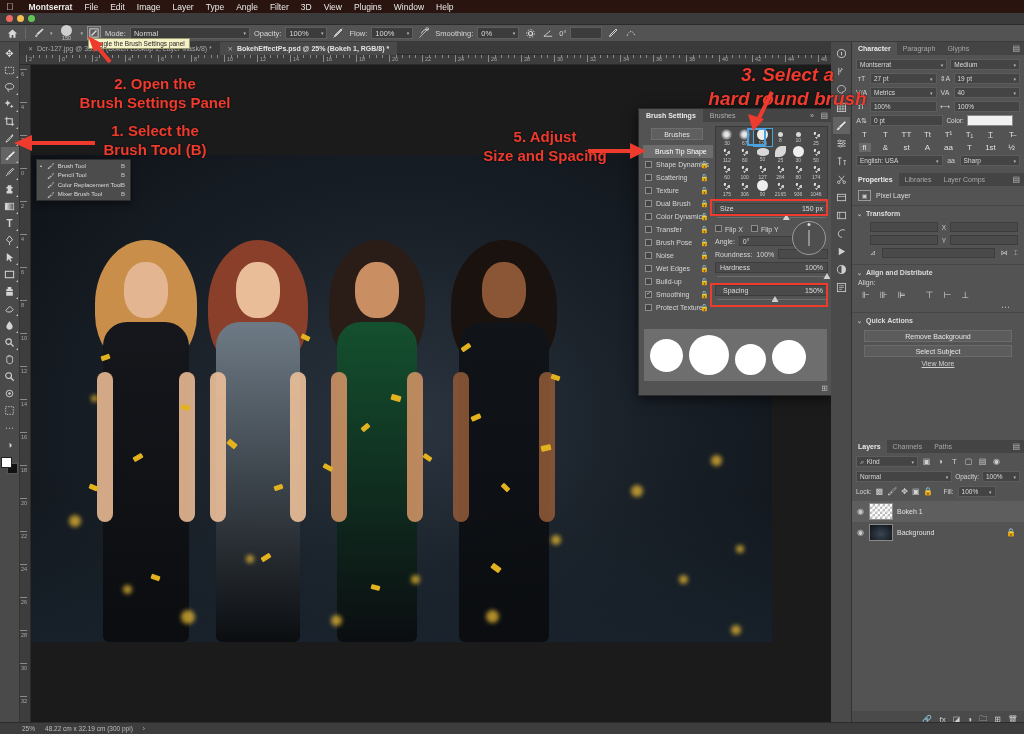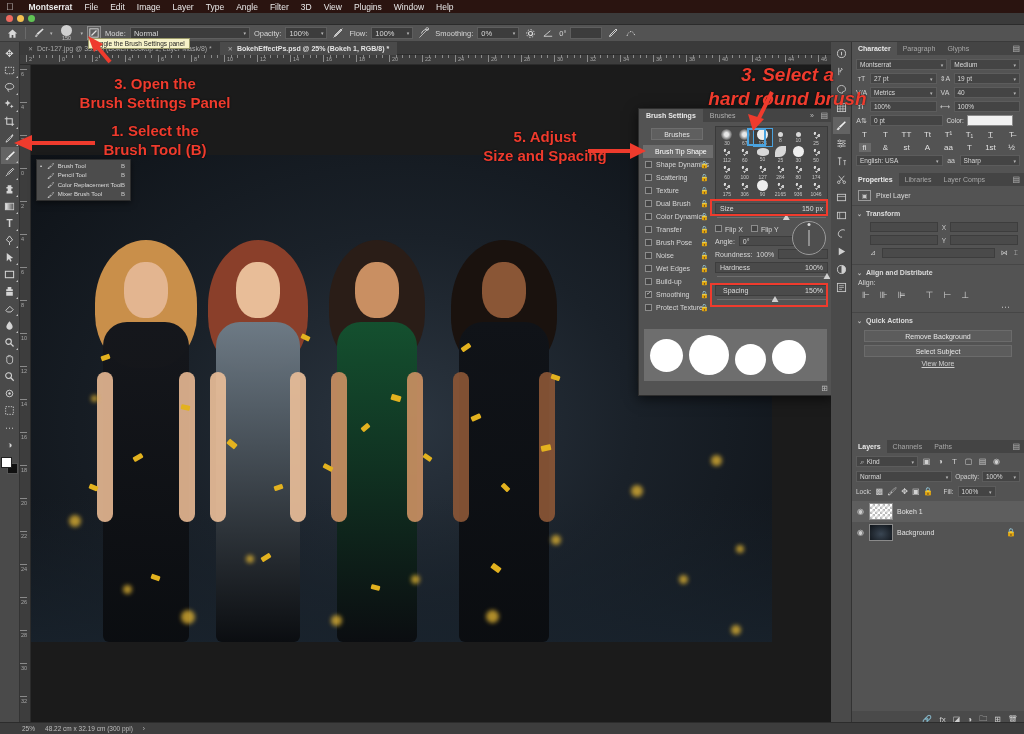--- a/index.html
+++ b/index.html
@@ -1383,21 +1383,21 @@
       <div class="fly-item">
         <span class="bullet"></span>
         <span style="font-size: 6px;">🖌</span>
         <span>Mixer Brush Tool</span>
         <span class="k">B</span>
       </div>
     </div>
 
   <div class="tooltip" style="left:88px; top:38px;">Toggle the Brush Settings panel</div>
 
-  <div class="anno" style="left:40px; top:75px; width:230px; font-size:15px;">3. Open the
+  <div class="anno" style="left:40px; top:75px; width:230px; font-size:15px;">2. Open the
 Brush Settings Panel</div>
   <div class="anno" style="left:55px; top:122px; width:200px; font-size:15px;">1. Select the
 Brush Tool (B)</div>
   <div class="anno" style="left:700px; top:63px; width:175px; font-size:19px;font-style:italic;">3. Select a
 hard round brush</div>
   <div class="anno" style="left:455px; top:128px; width:180px; font-size:15px;">5. Adjust
 Size and Spacing</div>
 
   <svg class="arrow" style="left:0;top:0;width:1024px;height:734px;pointer-events:none;">
 

